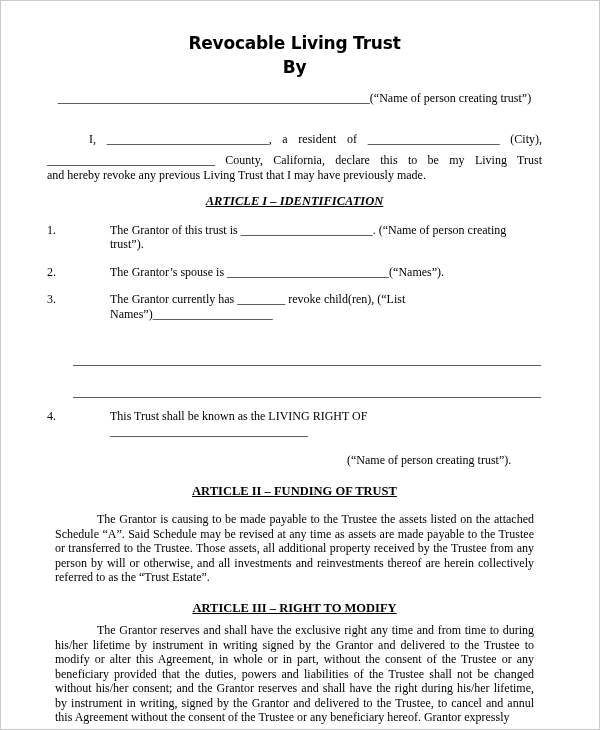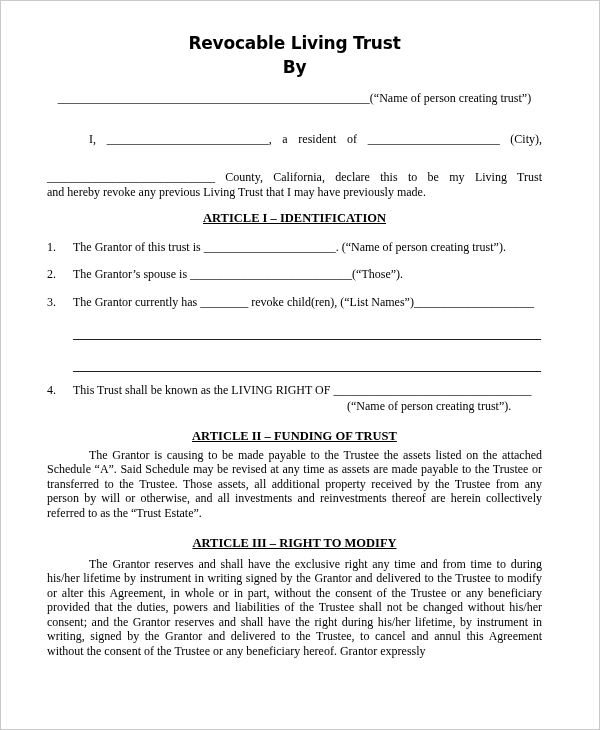--- a/index.html
+++ b/index.html
@@ -21,39 +21,39 @@
     font-weight:bold;
     font-size:17px;
     line-height:24px;
     text-align:center;
     letter-spacing:-0.2px;
   }
   .name-line{margin-top:12px;text-align:center;white-space:nowrap;}
   .blank{letter-spacing:0;}
   .jlast{text-align:justify;text-align-last:justify;}
   .intro{margin-top:26px;text-indent:42px;white-space:nowrap;}
-  .county1{margin-top:24px;}
+  .county1{margin-top:7px;}
   .heading{
     font-weight:bold;
     font-size:12.5px;
     text-align:center;
   }
-  .h-art1{margin:12px 0 14px 0;}
-  .h-art2{margin:16px 0 4px 0;}
+  .h-art1{margin:12px 0 14px 0;font-style:italic;}
+  .h-art2{margin:16px 0 14px 0;}
   .h-art3{margin:16px 0 6px 0;}
   .heading .u{text-decoration:underline;}
   .item{display:flex;margin-bottom:13px;}
   .item .num{flex:0 0 26px;}
-  .item .itxt{flex:1;}
+  .item .itxt{flex:1;margin-left:37px;}
   .item.last{margin-bottom:0;}
   .cont{margin-left:26px;}
-  .rule{margin:18px 0 10px 26px;white-space:nowrap;overflow:hidden;font-weight:bold;}
+  .rule{margin:32px 0 10px 26px;white-space:nowrap;overflow:hidden;}
   .rule.second{margin-top:17px;}
-  .cap4{margin-left:300px;margin-top:1px;}
-  .para{text-align:justify;text-indent:42px;margin:0;}
+  .cap4{margin-left:300px;margin-top:15px;}
+  .para{text-align:justify;text-indent:42px;margin:8px;}
 </style>
 </head>
 <body>
 
 <div class="page">
 
   <div class="title">Revocable Living Trust</div>
   <div class="title">By</div>
 
   <div class="name-line"><span class="blank">____________________________________________________</span><span>(“Name of person creating trust”)</span></div>
@@ -65,21 +65,21 @@
 
   <div class="heading h-art1"><span class="u">ARTICLE I – IDENTIFICATION</span></div>
 
   <div class="item">
     <span class="num">1.</span>
     <span class="itxt">The Grantor of this trust is ______________________. (“Name of person creating trust”).</span>
   </div>
 
   <div class="item">
     <span class="num">2.</span>
-    <span class="itxt">The Grantor’s spouse is ___________________________(“Those”).</span>
+    <span class="itxt">The Grantor’s spouse is ___________________________(“Names”).</span>
   </div>
 
   <div class="item last">
     <span class="num">3.</span>
     <span class="itxt">The Grantor currently has ________ revoke child(ren), (“List Names”)____________________</span>
   </div>
 
   <div class="rule">______________________________________________________________________________</div>
 
 

